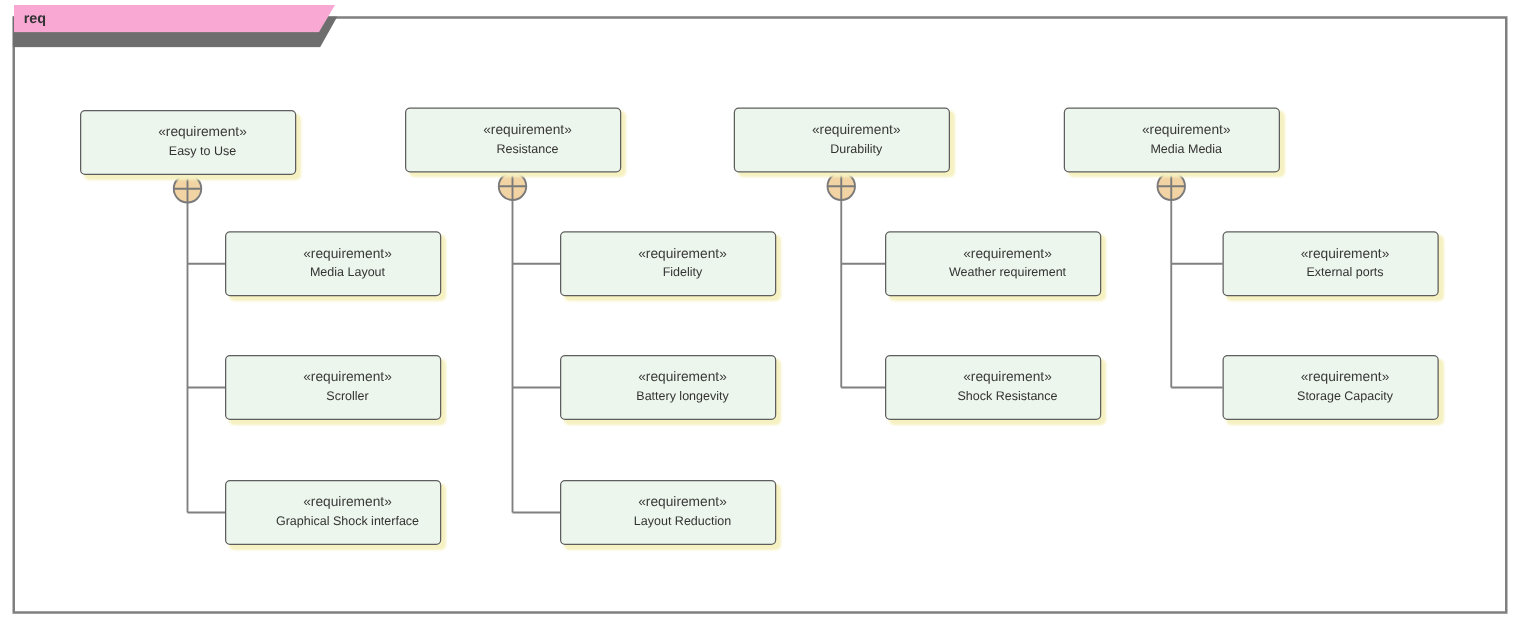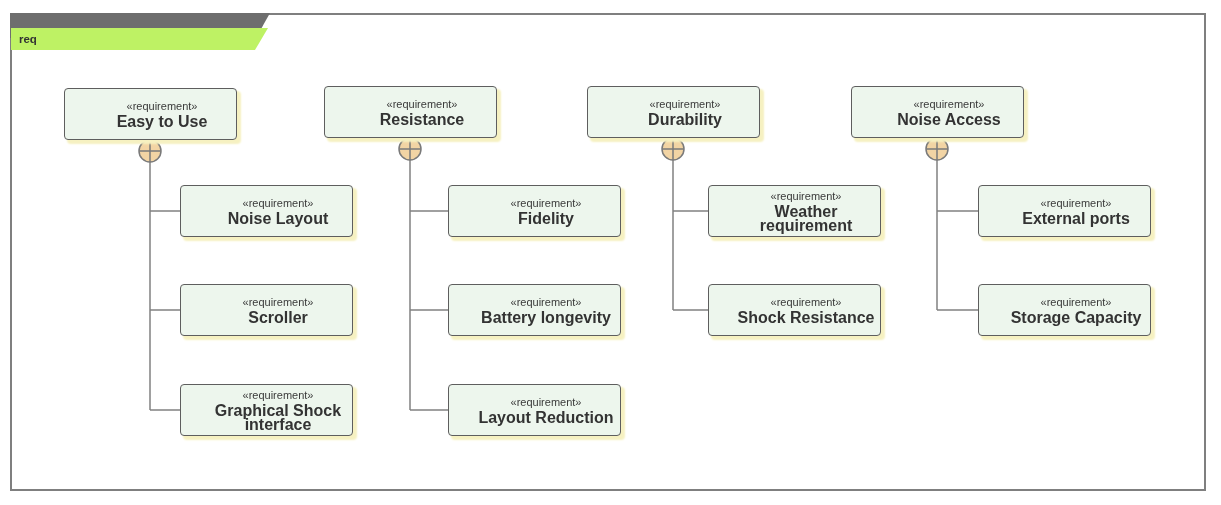--- a/index.html
+++ b/index.html
@@ -10,37 +10,37 @@
   #frame {
     position:absolute; left:10px; top:13px; width:1196px; height:478px;
     border:2px solid #7f7f7f; box-sizing:border-box; background:#ffffff;
   }
   .frame-tab-border {
     position:absolute; left:10px; top:13px; width:260px; height:25px;
     background:#6e6e6e;
     clip-path:polygon(0 0, 100% 0, calc(100% - 14px) 100%, 0 100%);
   }
   .frame-tab {
-    position:absolute; left:11px; top:28px; width:257px; height:22px;
-    background:#bef264;
+    position:absolute; left:11px; top:4px; width:257px; height:22px;
+    background:#f9a8d4;
     clip-path:polygon(0 0, 100% 0, calc(100% - 13px) 100%, 0 100%);
     display:flex; align-items:center; padding-left:8px; box-sizing:border-box;
     font-size:11.5px; color:#333333; white-space:pre;
   }
   .frame-tab .kw { font-weight:bold; }
   svg.connectors { position:absolute; left:0; top:0; width:1221px; height:505px; }
   .req-box {
     position:absolute; width:173px; height:52px; box-sizing:border-box;
     background:#edf6ed; border:1.5px solid #5e5e5e; border-radius:4px;
     box-shadow:3.5px 3.5px 2px #f6f1c1;
     display:flex; flex-direction:column; align-items:center; justify-content:center;
     gap:2px; text-align:center;padding-left:23px;
   }
   .stereo { font-size:11px; color:#3a3a3a; line-height:13px; }
-  .req-name { font-size:16px; font-weight:bold; color:#333333; line-height:14px; padding:0 4px; }
+  .req-name { font-size:10px; font-weight:normal; color:#333333; line-height:14px; padding:0 4px; }
 </style>
 </head>
 <body>
 
 <div id="canvas">
 
   <div id="frame"></div>
 
   <svg class="connectors" viewBox="0 0 1221 505" xmlns="http://www.w3.org/2000/svg">
     <g stroke="#808080" stroke-width="1.5" fill="none">
@@ -87,21 +87,21 @@
   <div class="frame-tab">
     <span class="kw">req</span>
   </div>
 
   <div class="req-box" style="left:64px;top:88px">
     <div class="stereo">«requirement»</div>
     <div class="req-name">Easy to Use</div>
   </div>
   <div class="req-box" style="left:180px;top:185px">
     <div class="stereo">«requirement»</div>
-    <div class="req-name">Noise Layout</div>
+    <div class="req-name">Media Layout</div>
   </div>
   <div class="req-box" style="left:180px;top:284px">
     <div class="stereo">«requirement»</div>
     <div class="req-name">Scroller</div>
   </div>
   <div class="req-box" style="left:180px;top:384px">
     <div class="stereo">«requirement»</div>
     <div class="req-name">Graphical Shock interface</div>
   </div>
 
@@ -130,21 +130,21 @@
     <div class="stereo">«requirement»</div>
     <div class="req-name">Weather requirement</div>
   </div>
   <div class="req-box" style="left:708px;top:284px">
     <div class="stereo">«requirement»</div>
     <div class="req-name">Shock Resistance</div>
   </div>
 
   <div class="req-box" style="left:851px;top:86px">
     <div class="stereo">«requirement»</div>
-    <div class="req-name">Noise Access</div>
+    <div class="req-name">Media Media</div>
   </div>
   <div class="req-box" style="left:978px;top:185px">
     <div class="stereo">«requirement»</div>
     <div class="req-name">External ports</div>
   </div>
   <div class="req-box" style="left:978px;top:284px">
     <div class="stereo">«requirement»</div>
     <div class="req-name">Storage Capacity</div>
   </div>
 

